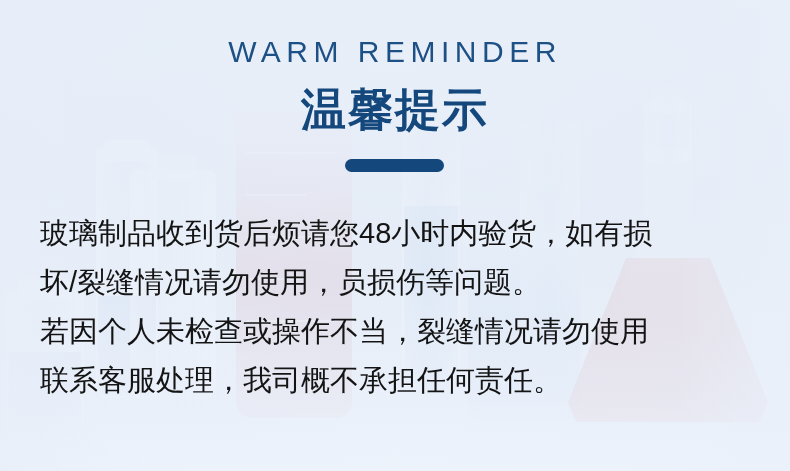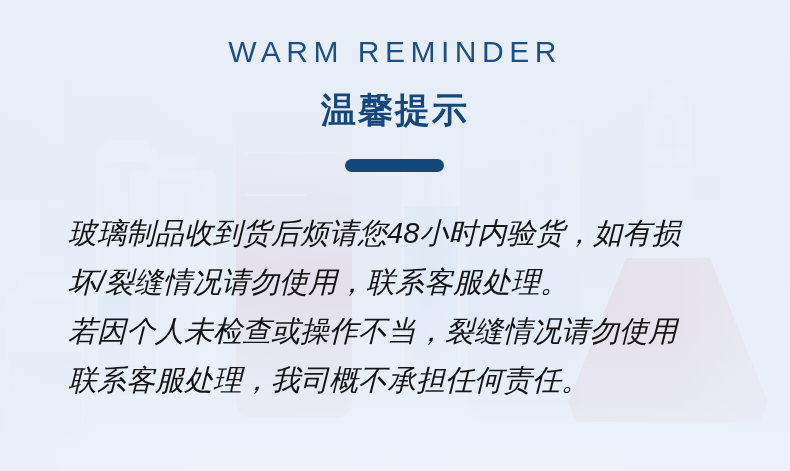--- a/index.html
+++ b/index.html
@@ -245,49 +245,48 @@
     color: #1d5186;
     white-space: nowrap;
   }
 
   .headline-cn {
     position: absolute;
     top: 82px;
     left: 0;
     width: 790px;
     text-align: center;
-    font-size: 35px;
+    font-size: 45px;
     line-height: 56px;
     letter-spacing: 2px;
     font-weight: 700;
     color: #14487d;
     white-space: nowrap;
   }
 
   .divider {
     position: absolute;
     top: 159px;
     left: 345px;
     width: 99px;
     height: 13px;
     background: #14487d;
     border-radius: 7px;
   }
 
   .body-text {
     position: absolute;
     top: 209px;
-    left: 68px;
+    left: 40px;
     width: 700px;
     color: #141414;
     font-size: 29px;
     line-height: 49px;
     font-weight: 400;
     letter-spacing: 0px;
-    font-style: italic;
   }
   .body-line {
     white-space: nowrap;
   }
 </style>
 </head>
 <body>
 
 <div class="banner">
 
@@ -331,19 +330,19 @@
   <div class="content">
 
     <div class="headline-en">WARM REMINDER</div>
 
     <div class="headline-cn">温馨提示</div>
 
     <div class="divider"></div>
 
     <div class="body-text">
       <div class="body-line">玻璃制品收到货后烦请您48小时内验货，如有损</div>
-      <div class="body-line">坏/裂缝情况请勿使用，联系客服处理。</div>
+      <div class="body-line">坏/裂缝情况请勿使用，员损伤等问题。</div>
       <div class="body-line">若因个人未检查或操作不当，裂缝情况请勿使用</div>
       <div class="body-line">联系客服处理，我司概不承担任何责任。</div>
     </div>
 
   </div>
 </div>
 
 </body></html>

